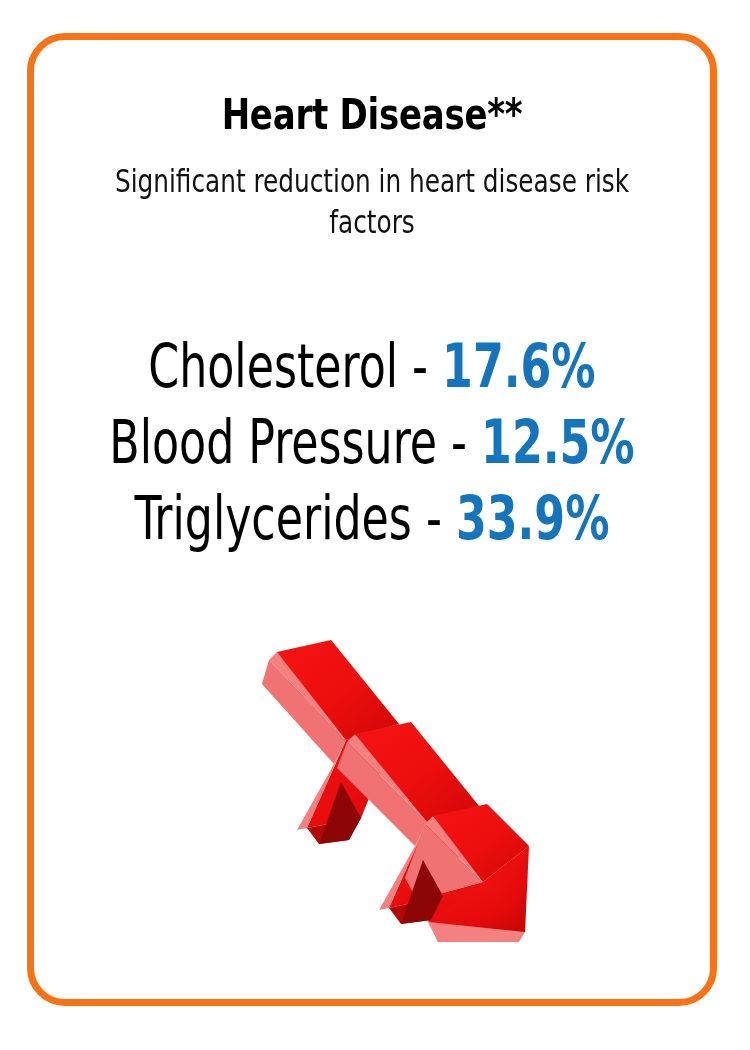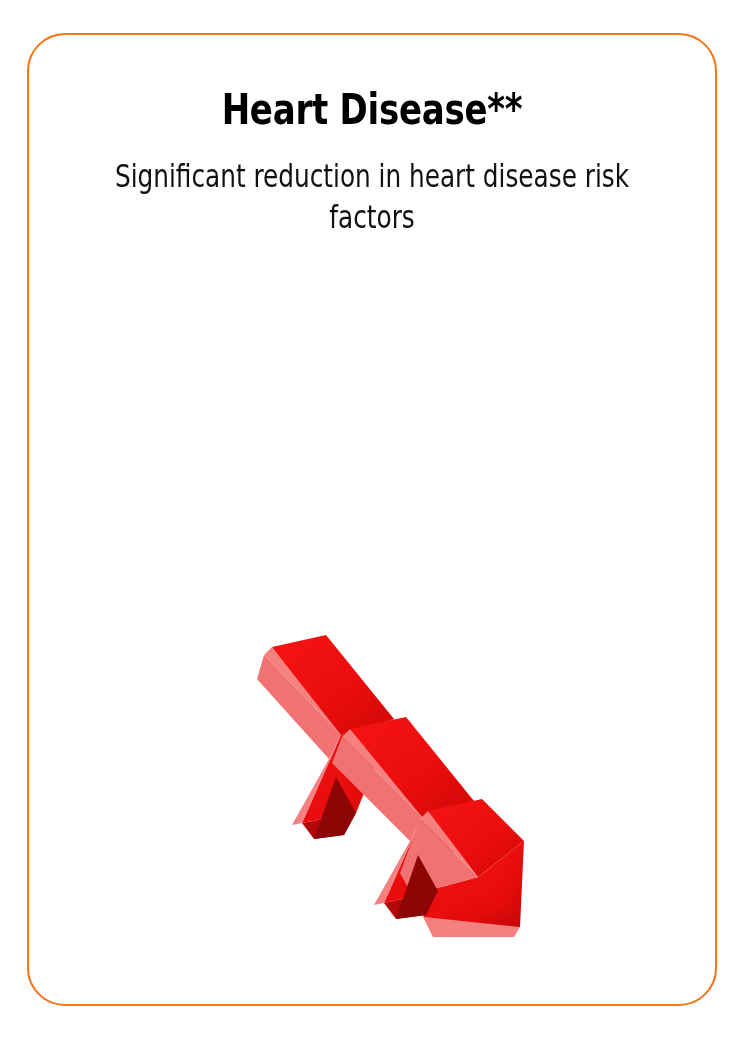--- a/index.html
+++ b/index.html
@@ -23,21 +23,21 @@
   }
 
   
   .card {
     position: absolute;
     left: 27px;
     top: 33px;
     width: 690px;
     height: 973px;
     box-sizing: border-box;
-    border: 2px solid #f97316;
+    border: 7px solid #f97316;
     border-radius: 38px;
     background: #ffffff;
   }
 
   .card-inner {
     position: absolute;
     left: 0;
     top: 0;
     width: 100%;
     height: 100%;
@@ -129,20 +129,35 @@
 <div id="stage">
 
   <div class="card">
     <div class="card-inner">
 
       <div class="heading-block">
         <div class="card-title">Heart Disease**</div>
         <div class="card-subtitle">Significant reduction in heart disease risk factors</div>
       </div>
 
+      <div class="stats-block">
+
+        <div class="stat-line">
+          <span class="stat-label">Cholesterol</span><span class="stat-sep"> - </span><span class="stat-value">17.6%</span>
+        </div>
+
+        <div class="stat-line">
+          <span class="stat-label">Blood Pressure</span><span class="stat-sep"> - </span><span class="stat-value">12.5%</span>
+        </div>
+
+        <div class="stat-line">
+          <span class="stat-label">Triglycerides</span><span class="stat-sep"> - </span><span class="stat-value">33.9%</span>
+        </div>
+
+      </div>
 
       <div class="arrow-wrap">
         <svg viewBox="0 0 300 310" xmlns="http://www.w3.org/2000/svg">
           <defs>
             <linearGradient id="faceGrad" x1="0" y1="0" x2="1" y2="1">
               <stop offset="0%" stop-color="#F41414"></stop>
               <stop offset="55%" stop-color="#EC0D0D"></stop>
               <stop offset="100%" stop-color="#D00808"></stop>
             </linearGradient>
             <linearGradient id="faceGrad2" x1="0" y1="0" x2="1" y2="1">

